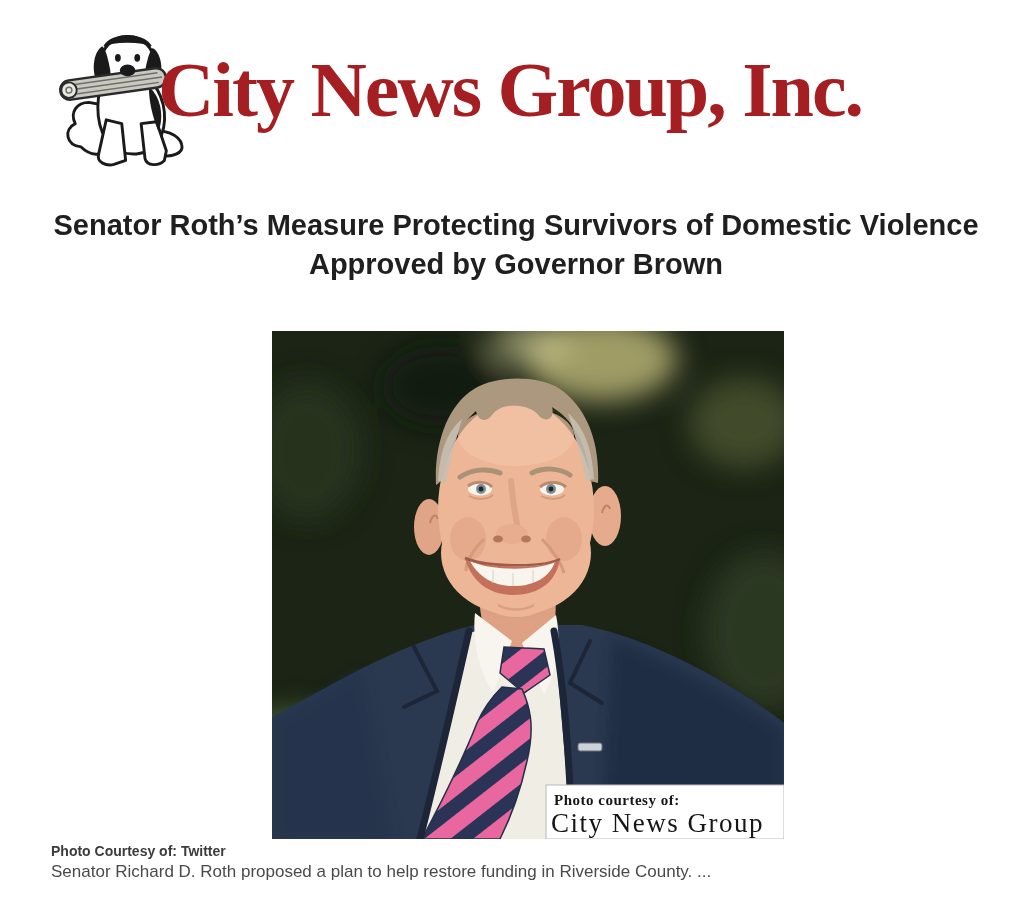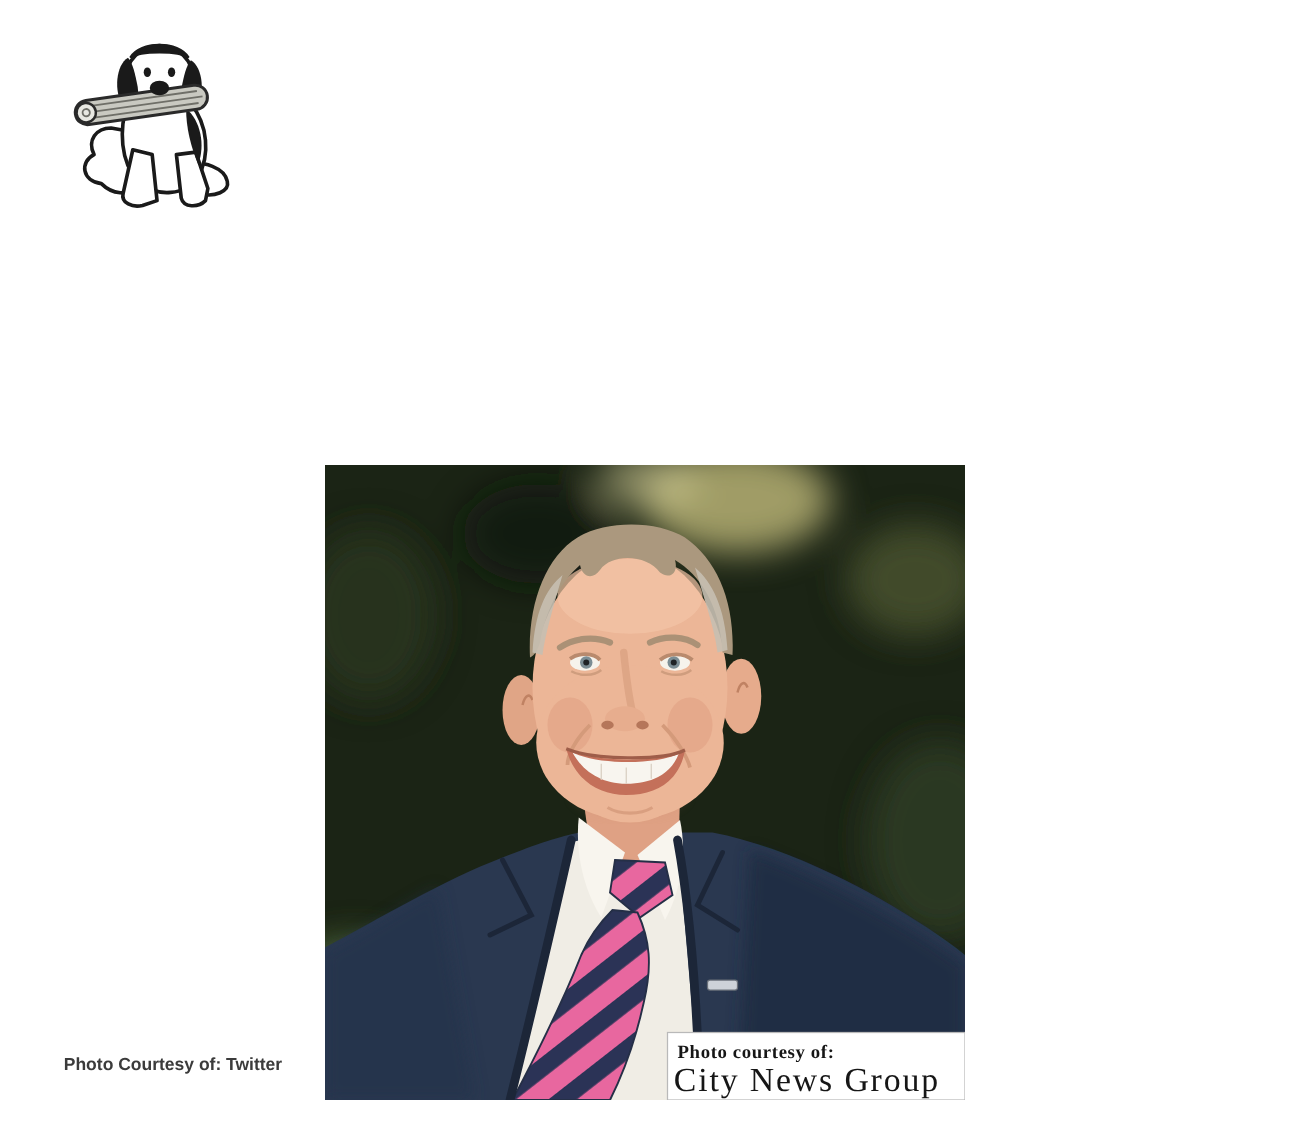--- a/index.html
+++ b/index.html
@@ -14,21 +14,21 @@
     position:absolute; left:158px; top:40px; width:860px;
     font-family:"Liberation Serif", serif; font-weight:bold;
     font-size:78px; line-height:100px; letter-spacing:-2px;
     color:#a51e22; white-space:nowrap;
   }
   .headline {
     position:absolute; left:16px; top:206px; width:1000px;
     text-align:center; font-weight:bold; font-size:29px; line-height:39px;
     color:#1f1f1f;
   }
-  .photo-figure { position:absolute; left:260px; top:331px; width:512px; height:508px;margin-top:41px; }
+  .photo-figure { position:absolute; left:272px; top:331px; width:512px; height:508px; }
   .photo-figure svg { display:block; }
   .photo-credit {
     position:absolute; left:51px; top:843px;
     font-size:14px; font-weight:bold; color:#3b3b3b;
   }
   .excerpt {
     position:absolute; left:51px; top:862px;
     font-size:17px; color:#4a4a4a;
   }
   .overlay-caption-small { font-family:"Liberation Serif", serif; font-weight:bold; font-size:15px; fill:#161616; letter-spacing:0.5px; }
@@ -65,22 +65,24 @@
 
         <g transform="rotate(-8 70 62)">
           <rect x="8" y="52" width="110" height="20" rx="10" fill="#c9c9c1" stroke="#2a2a2a" stroke-width="2.5"></rect>
           <path d="M20,57 L110,57 M16,62 L114,62 M20,67 L110,67" stroke="#6f6f68" stroke-width="1.5" fill="none"></path>
           <circle cx="17" cy="62" r="8" fill="#e8e8e2" stroke="#2a2a2a" stroke-width="2"></circle>
           <circle cx="17" cy="62" r="3" fill="none" stroke="#6f6f68" stroke-width="1.5"></circle>
         </g>
         <ellipse cx="78" cy="49" rx="8" ry="6" fill="#1a1a1a"></ellipse>
       </svg>
     </span>
+    <h1 class="brand-title">City News Group, Inc.</h1>
   </header>
 
+  <h2 class="headline">Senator Roth’s Measure Protecting Survivors of Domestic Violence Approved by Governor Brown</h2>
 
   <figure class="photo-figure">
     <svg viewBox="0 0 512 508" width="512" height="508">
       <defs>
         <filter id="blurBG" x="-40%" y="-40%" width="180%" height="180%">
             <feGaussianBlur stdDeviation="14"></feGaussianBlur>
           </filter>
         <filter id="blurSm" x="-40%" y="-40%" width="180%" height="180%">
             <feGaussianBlur stdDeviation="6"></feGaussianBlur>
           </filter>
@@ -192,14 +194,15 @@
         <g>
           <rect x="274" y="454" width="238" height="54" fill="#ffffff" stroke="#b9b9b9" stroke-width="1"></rect>
           <text class="overlay-caption-small" x="282" y="474">Photo courtesy of:</text>
           <text class="overlay-caption-large" x="279" y="501">City News Group</text>
         </g>
       </g>
     </svg>
   </figure>
 
   <div class="photo-credit">Photo Courtesy of: Twitter</div>
+  <p class="excerpt">Senator Richard D. Roth proposed a plan to help restore funding in Riverside County. ...</p>
 
 </div>
 
 </body></html>

